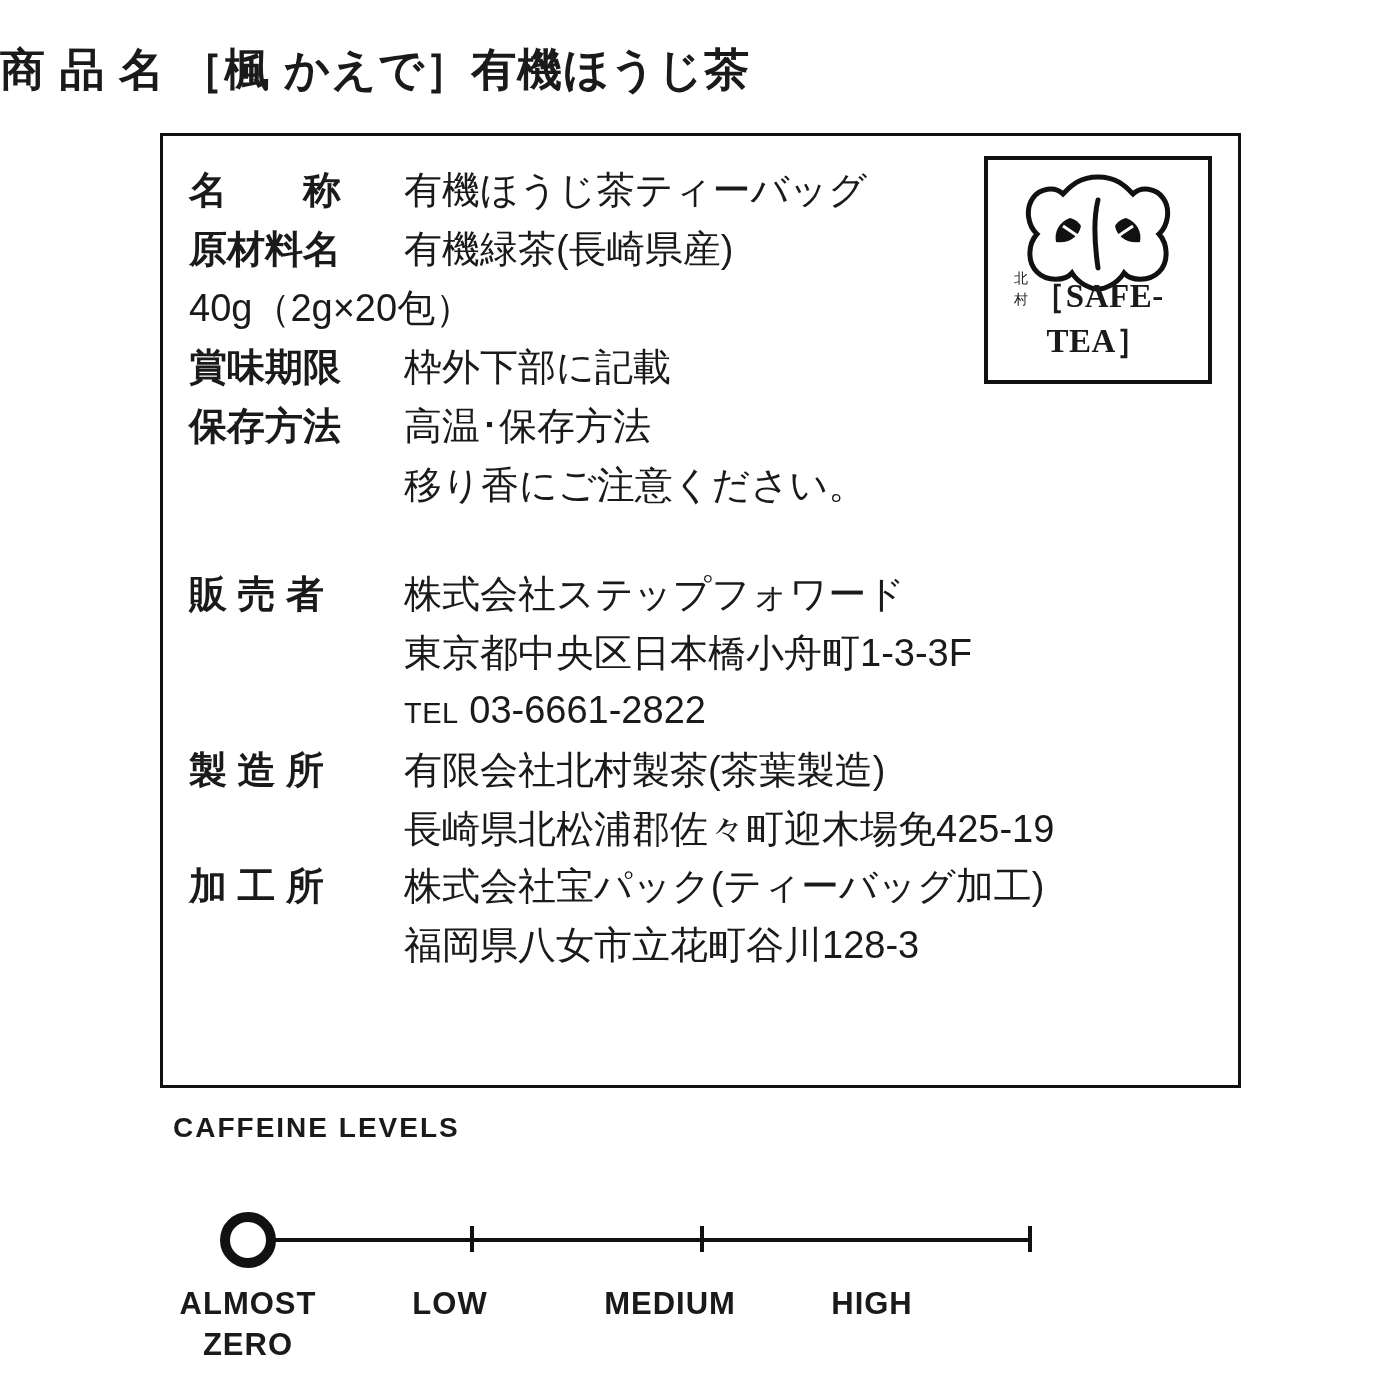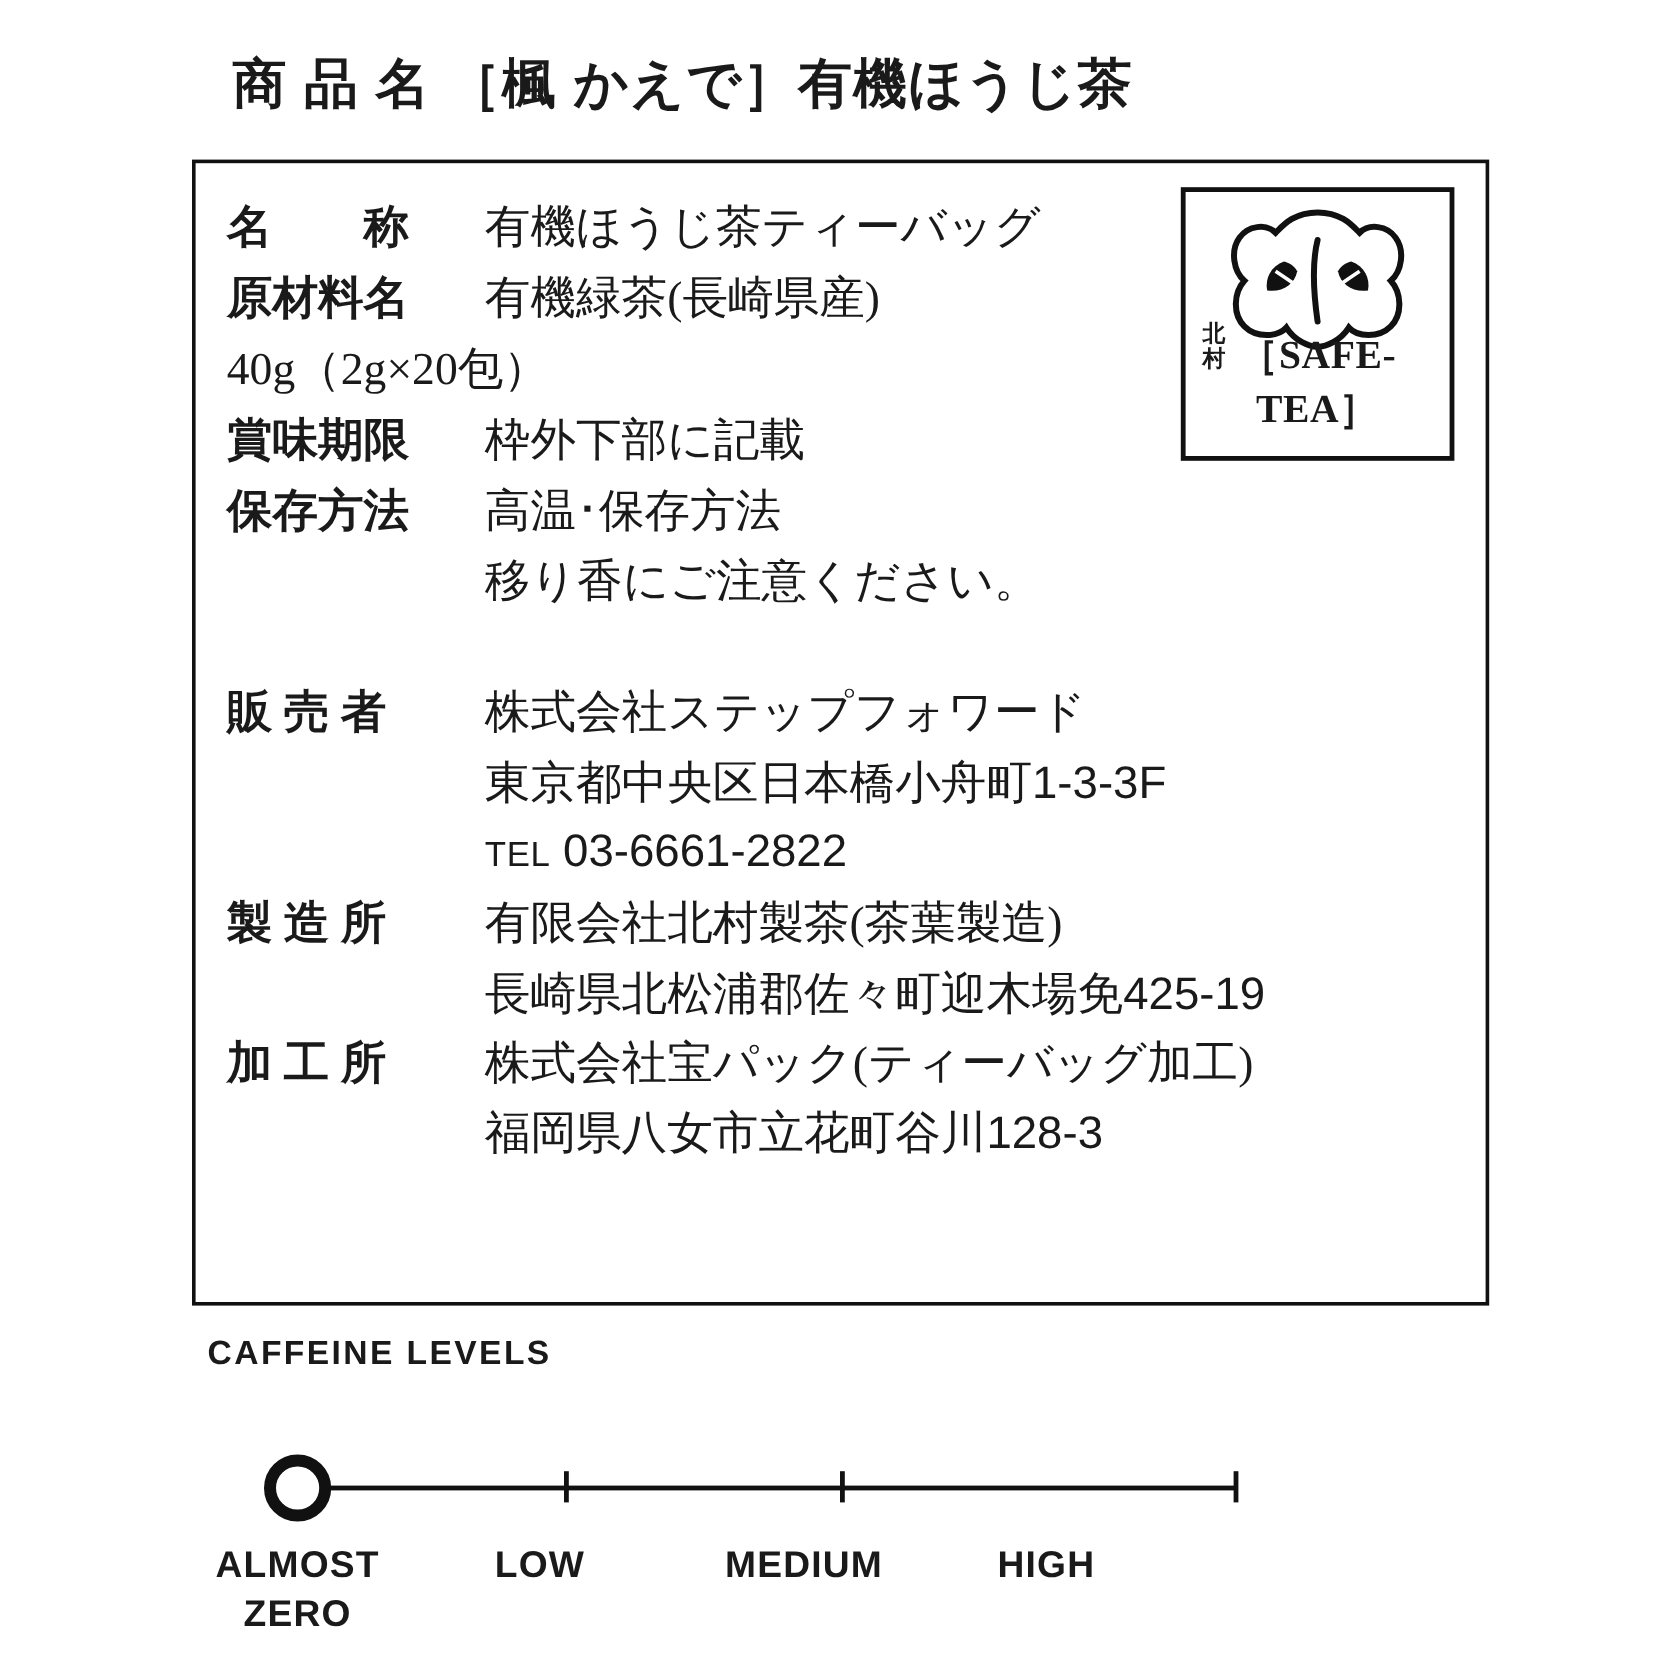--- a/index.html
+++ b/index.html
@@ -15,21 +15,20 @@
     position: relative;
     overflow: hidden;
   }
 
   
   .product-title {
     position: absolute;
     top: 40px;
     left: 0;
     width: 1138px;
-    text-align: center;
     font-size: 45px;
     font-weight: bold;
     letter-spacing: 1px;
     white-space: nowrap;
   }
 
   
   .label-box {
     position: absolute;
     left: 160px;
@@ -44,21 +43,20 @@
     position: absolute;
     left: 26px;
     top: 26px;
     width: 1010px;
   }
 
   .spec-row {
     display: flex;
     align-items: flex-end;
     margin-bottom: 2px;
-    font-family: Liberation Serif, serif;
   }
   .spec-label {
     width: 215px;
     flex: 0 0 215px;
     font-size: 38px;
     font-weight: bold;
     line-height: 57px;
     white-space: nowrap;
     display: flex;
     justify-content: space-between;
@@ -108,24 +106,24 @@
     position: absolute;
     left: 50%;
     top: 14px;
     transform: translateX(-50%);
   }
   .seal-kanji {
     position: absolute;
     left: 14px;
     top: 108px;
     width: 26px;
-    font-size: 19px;
-    font-weight: bold;
+    font-size: 14px;
+    font-weight: normal;
     line-height: 21px;
-    text-align: left;
+    text-align: right;
     letter-spacing: 0;
   }
   .seal-text {
     position: absolute;
     left: 0;
     bottom: 16px;
     width: 100%;
     text-align: center;
     font-size: 33px;
     font-weight: bold;

